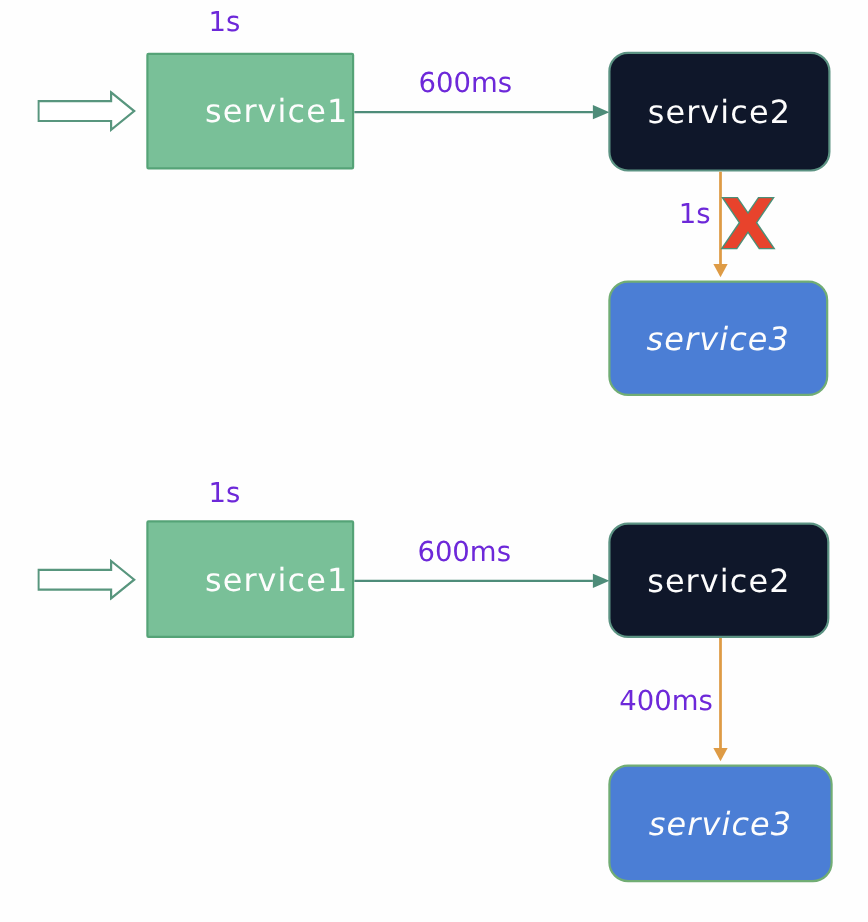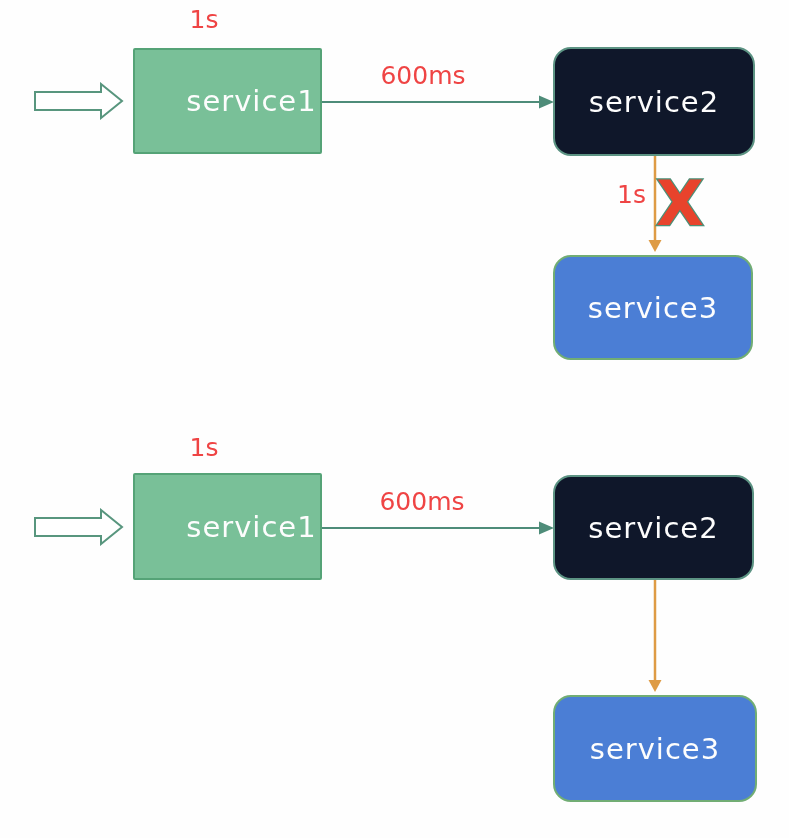--- a/index.html
+++ b/index.html
@@ -19,26 +19,26 @@
     box-sizing: border-box;
     display: flex;
     align-items: center;
     justify-content: center;
     color: #fdfdfd;
     font-size: 29px;
     letter-spacing: 1px;
   }
   .box-green  { background: #79c098; border: 2px solid #55a377; border-radius: 2px; padding-left: 48px; }
   .box-orange { background: #0f172a; border: 2px solid #5c9383; border-radius: 18px; }
-  .box-blue   { background: #4b7ed5; border: 2px solid #71ad74; border-radius: 18px; }
+  .box-blue   { background: #4b7ed5; border: 2px solid #71ad74; border-radius: 18px; font-style: italic; }
 
   
   .tlabel {
     position: absolute;
-    color: #ef4444;
+    color: #6d28d9;
     font-size: 25px;
     line-height: 1.05;
     text-align: center;
     white-space: nowrap;
   }
   .tlabel.right { text-align: right; }
 
   
   .d1-entry   { left: 34px;  top: 82px; }
   .d1-t1      { left: 168px; top: 7px;   width: 72px; }
@@ -122,18 +122,19 @@
 
   <div class="box box-orange d2-s2">
     <span>service2</span>
   </div>
 
   <svg class="abs d2-v" width="20" height="113" viewBox="0 0 20 113">
     <line x1="10" y1="0" x2="10" y2="100" stroke="#de9b45" stroke-width="2.5"></line>
     <polygon points="3.5,100 16.5,100 10,112" fill="#de9b45"></polygon>
   </svg>
 
+  <div class="tlabel right d2-e23">400ms</div>
 
   <div class="box box-blue d2-s3">
     <span>service3</span>
   </div>
 
 </div>
 
 </body></html>

